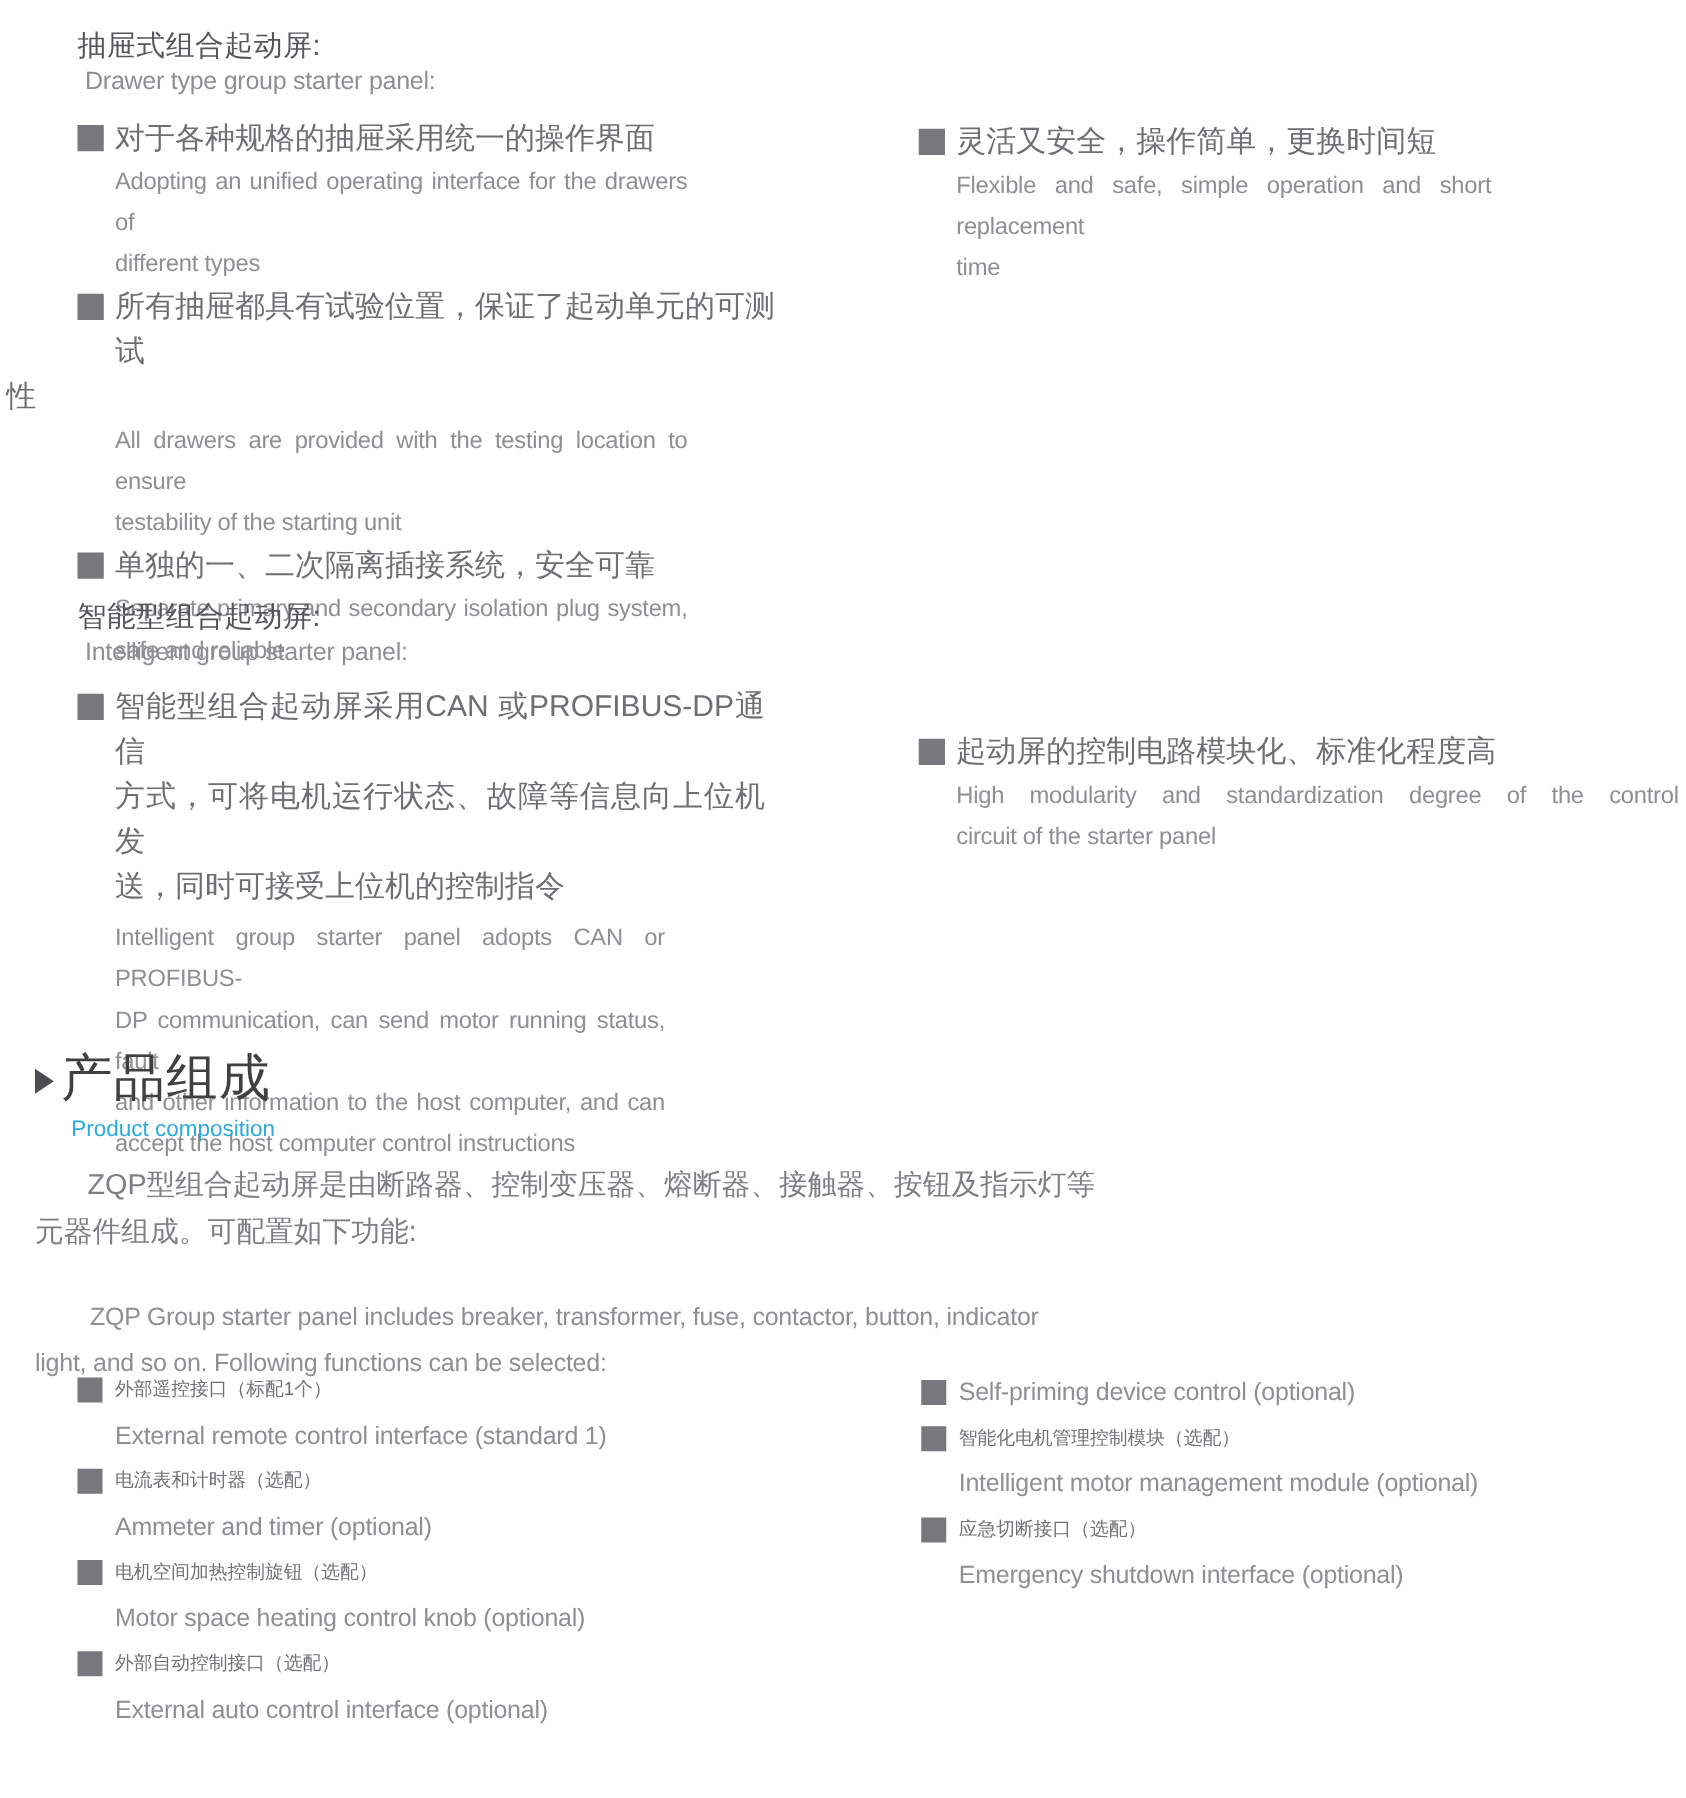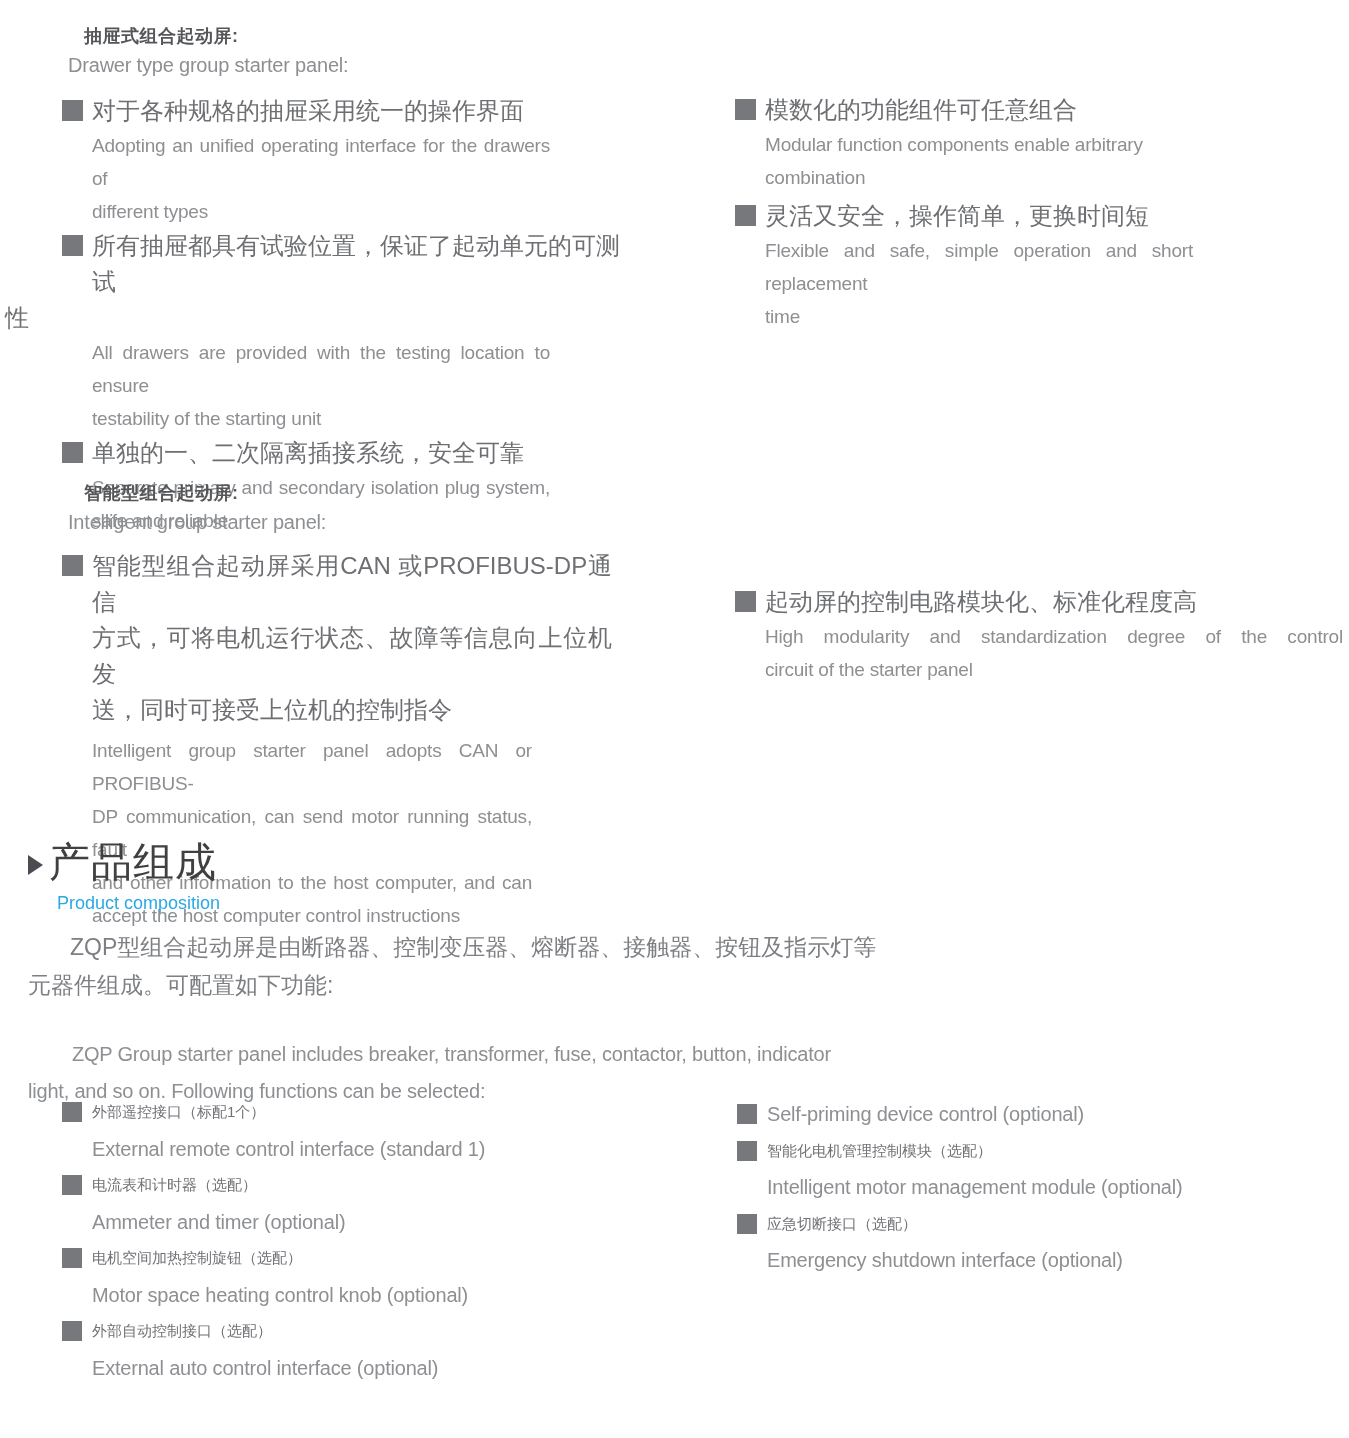--- a/index.html
+++ b/index.html
@@ -7,22 +7,22 @@
     width:1349px;height:1438px;
     background:#ffffff;
     position:relative;
     overflow:hidden;
     font-family:"Liberation Sans","DejaVu Sans",sans-serif;
   }
   .abs{position:absolute;}
 
   
   .h-cn{
-    font-size:18px;font-weight:700;color:#55565a;
-    line-height:30px;margin-left:22px;letter-spacing:0.5px;
+    font-size:23px;font-weight:400;color:#55565a;
+    line-height:30px;margin-left:0;letter-spacing:0.5px;
   }
   .h-en{
     font-size:20px;color:#8d8f92;line-height:28px;margin-left:6px;
     letter-spacing:-0.2px;
   }
 
   
   .items{margin-top:14px;}
   .item{position:relative;}
   .sq{
@@ -110,27 +110,20 @@
       <div class="cn">单独的一、二次隔离插接系统，安全可靠</div>
       <div class="en jst">
           <div class="ln">Separate primary and secondary isolation plug system,</div>
           <div class="ln">safe and reliable</div>
         </div>
     </div>
   </div>
 </div>
 
 <div class="abs col-drawer-right" style="left:735px;top:92px;width:590px;">
-  <div class="item">
-    <span class="sq"></span>
-    <div class="cn">模数化的功能组件可任意组合</div>
-    <div class="en jst">
-        <div class="ln">Modular function components enable arbitrary combination</div>
-      </div>
-  </div>
   <div class="item" style="margin-top:4px;">
     <span class="sq"></span>
     <div class="cn">灵活又安全，操作简单，更换时间短</div>
     <div class="en jst">
         <div class="ln">Flexible and safe, simple operation and short replacement</div>
         <div class="ln">time</div>
       </div>
   </div>
 </div>
 

